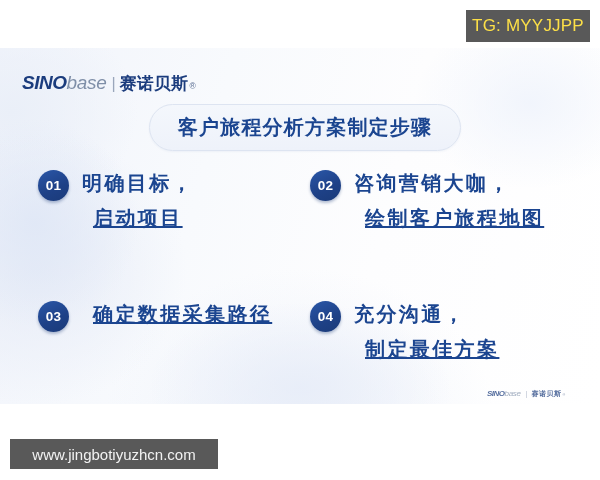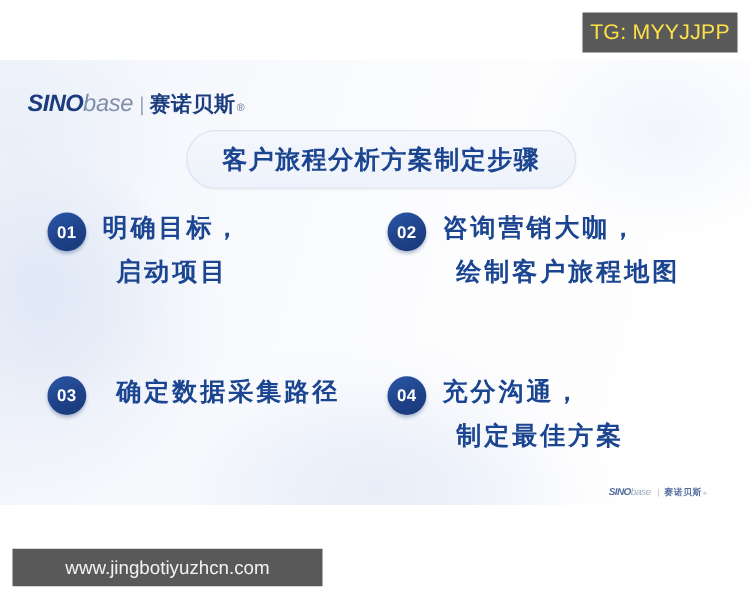--- a/index.html
+++ b/index.html
@@ -30,21 +30,21 @@
     align-items: center;
     justify-content: center;
     z-index: 30;
   }
 
   
   .url-badge {
     position: absolute;
     top: 439px;
     left: 10px;
-    width: 248px;
+    width: 208px;
     height: 30px;
     background: #595959;
     color: #f2f2f2;
     font-size: 15px;
     display: flex;
     align-items: center;
     justify-content: center;
     z-index: 30;
   }
 
@@ -200,20 +200,21 @@
     margin-left: 13px;
     color: #1b4590;
     font-size: 20px;
     font-weight: 700;
     letter-spacing: 2.4px;
     line-height: 35px;
     white-space: nowrap;
   }
   .step-line2 {
     margin-left: 11px;
+    text-decoration: underline;
   }
 </style>
 </head>
 <body>
 
 <div class="tg-badge">TG: MYYJJPP</div>
 
 <div class="slide">
 
   <div class="blob blob-a"></div>

